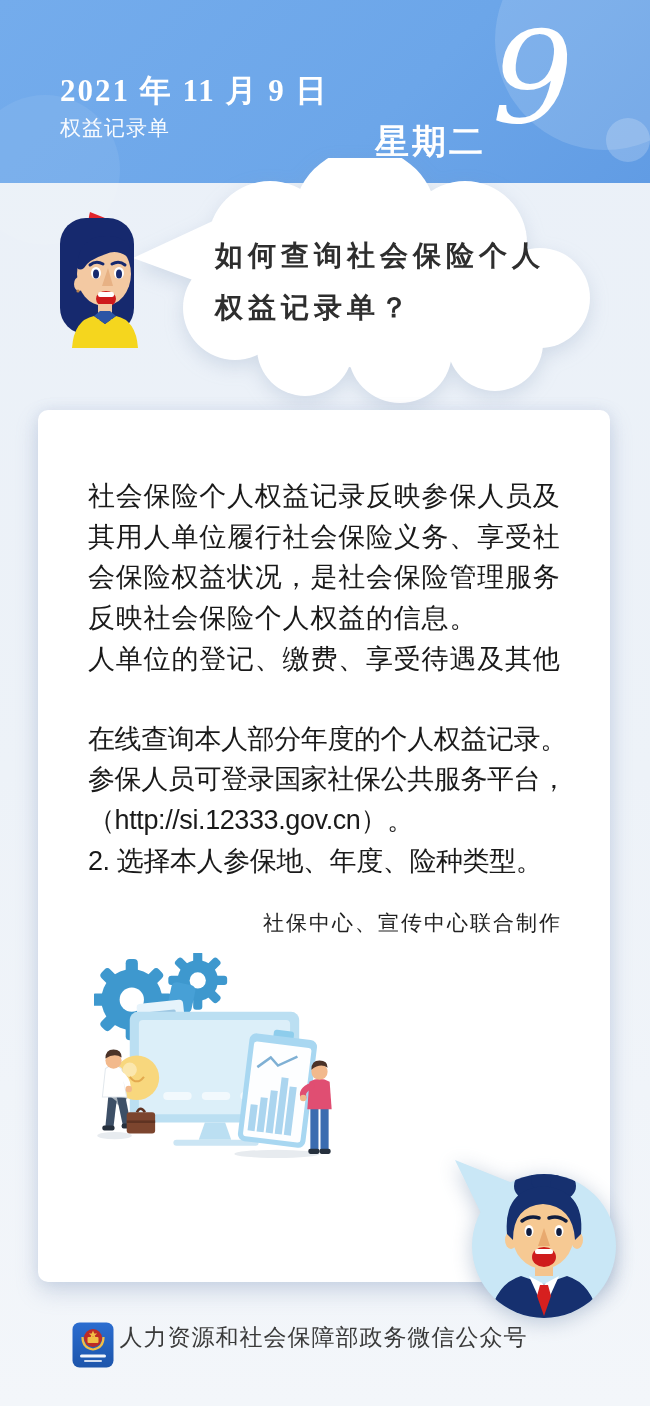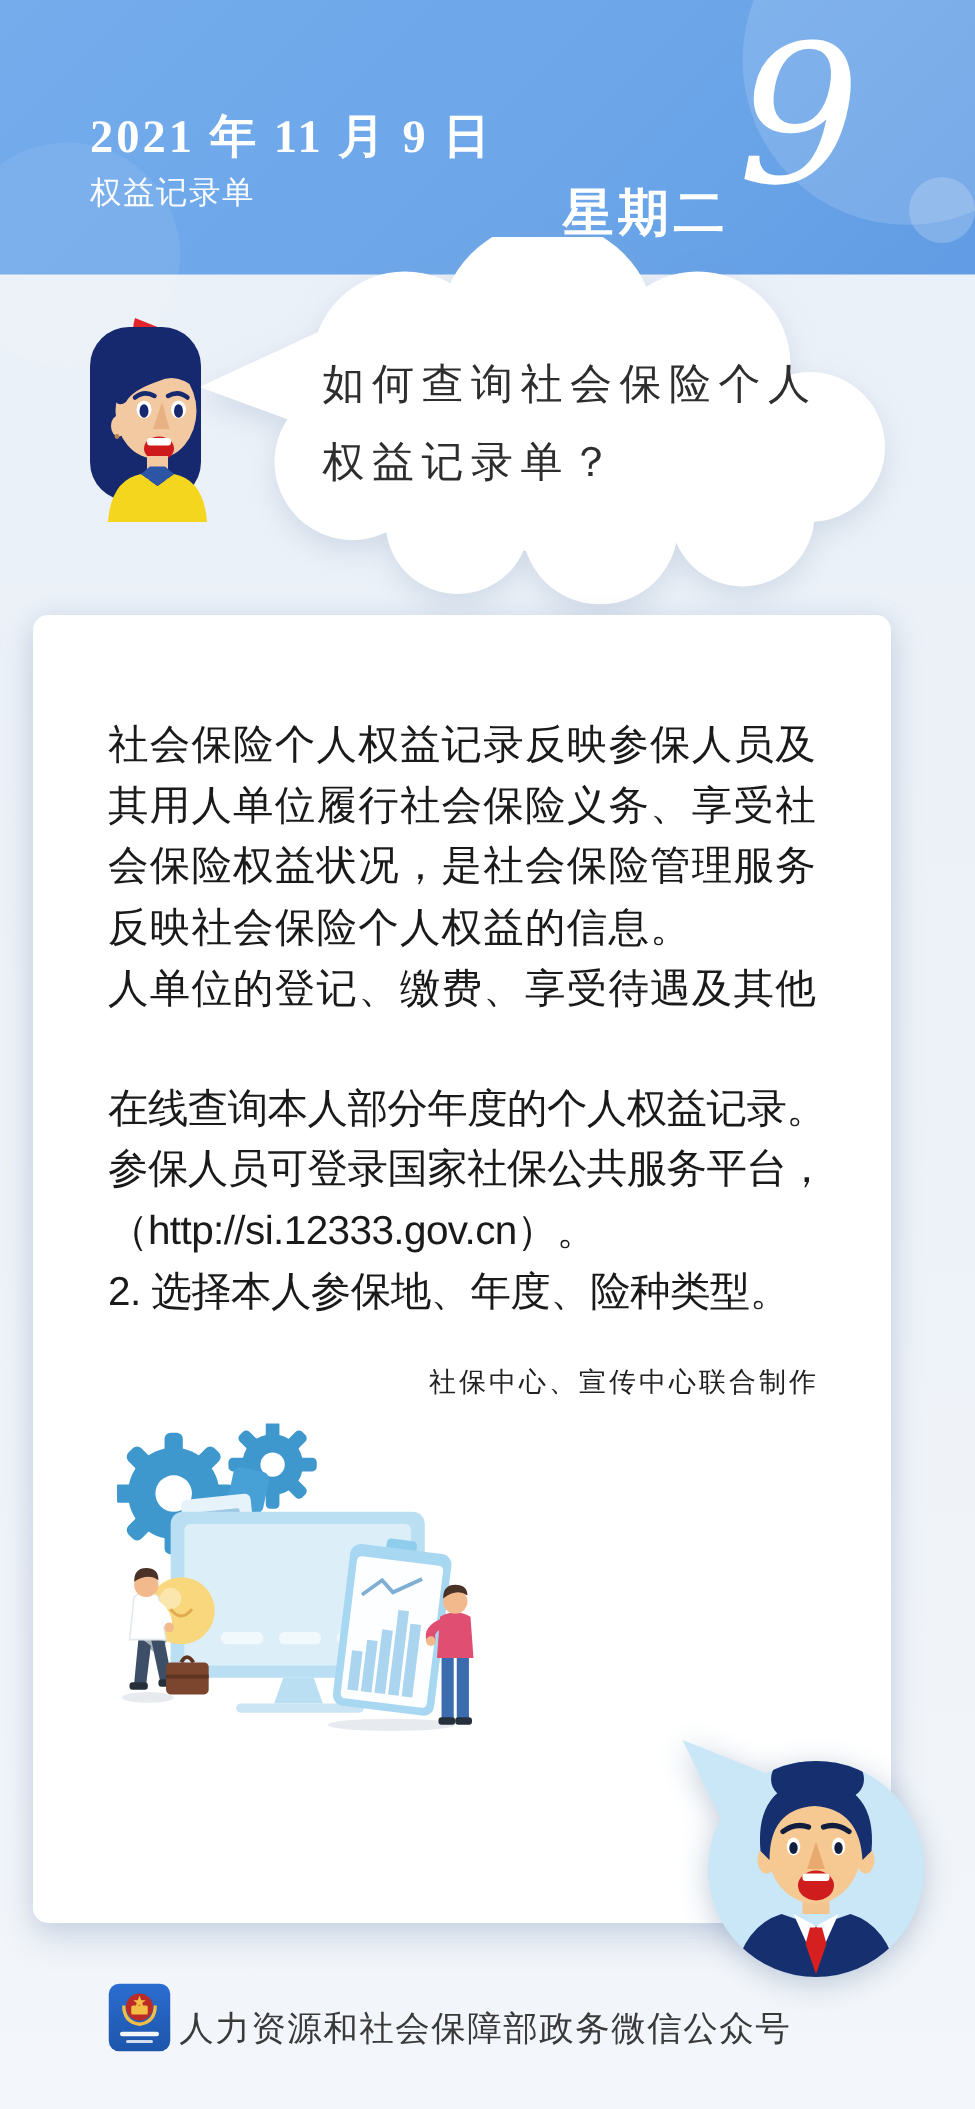--- a/index.html
+++ b/index.html
@@ -16,36 +16,36 @@
   .deco-2{left:606px;top:118px;width:44px;height:44px;background:rgba(255,255,255,0.20);}
   .deco-3{left:-30px;top:95px;width:150px;height:150px;background:rgba(255,255,255,0.07);}
   .hdr-date{position:absolute;left:60px;top:70px;font-size:31px;font-weight:bold;color:#fff;letter-spacing:2px;font-family:Liberation Serif, serif;}
   .hdr-lunar{position:absolute;left:60px;top:114px;font-size:21px;color:rgba(255,255,255,0.96);letter-spacing:1px;}
   .hdr-week{position:absolute;left:375px;top:119px;font-size:34px;font-weight:bold;color:#fff;letter-spacing:3px;}
   .hdr-nine{position:absolute;left:492px;top:8px;font-size:128px;line-height:1.1;color:#fff;
     font-family:"DejaVu Serif",serif;font-style:italic;font-weight:normal;}
   
   .cloud-svg{position:absolute;left:120px;top:158px;filter:drop-shadow(0 7px 9px rgba(140,160,190,0.28));}
   .cloud-text{position:absolute;left:215px;top:230px;width:360px;font-size:28px;line-height:52px;
-    letter-spacing:5px;color:#2e2e2e;font-weight:normal;}
+    letter-spacing:5px;color:#2e2e2e;font-weight:bold;}
   .avatar-woman{position:absolute;left:44px;top:210px;}
   
-  .card{position:absolute;left:22px;top:410px;width:572px;height:872px;background:#fff;border-radius:10px;
+  .card{position:absolute;left:38px;top:410px;width:572px;height:872px;background:#fff;border-radius:10px;
     box-shadow:0 10px 22px rgba(125,148,185,0.30),0 0 14px rgba(125,148,185,0.15);z-index:1;}
   .p1{margin:66px 38px 0 50px;}
   .p2{margin:39px 38px 0 50px;}
   .pline{font-size:27px;line-height:40.7px;letter-spacing:0.8px;color:#1a1a1a;white-space:nowrap;}
   .p2 .pline{letter-spacing:-0.4px;}
   .pline.justify{white-space:normal;text-align:justify;text-align-last:justify;letter-spacing:0;width:486px;}
-  .credit{margin:28px 48px 0 0;text-align:right;font-size:18px;color:#222;
+  .credit{margin:28px 48px 0 0;text-align:right;font-size:21px;color:#222;
     font-family:"Liberation Serif",serif;letter-spacing:2px;}
   .illus{margin:16px 0 0 56px;}
   
   .avatar-man{position:absolute;left:443px;top:1146px;z-index:2;filter:drop-shadow(0 4px 10px rgba(120,145,175,0.45));}
-  .footer{position:absolute;left:0;top:1322px;width:599px;display:flex;align-items:flex-end;justify-content:center;gap:6px;}
+  .footer{position:absolute;left:0;top:1322px;width:599px;display:flex;align-items:flex-start;justify-content:center;gap:6px;}
   .footer-label{font-size:23px;color:#3a3a3a;letter-spacing:1px;}
 </style>
 </head>
 <body>
 
 <div class="page">
 
   <div class="header">
     <div class="deco deco-1"></div>
     <div class="deco deco-2"></div>

